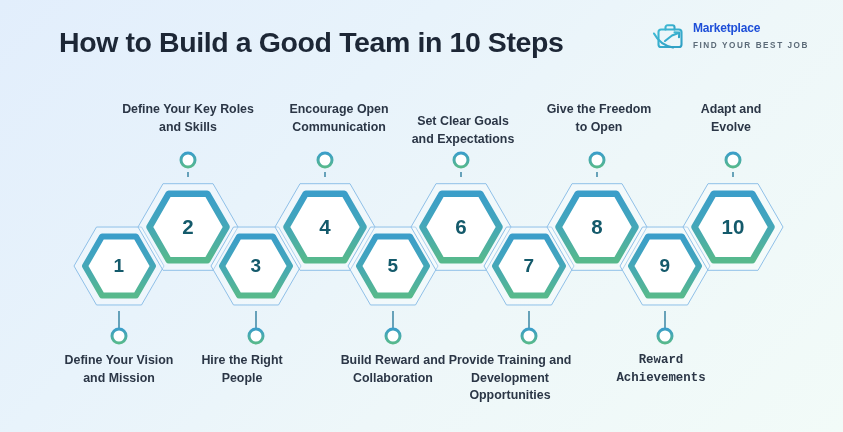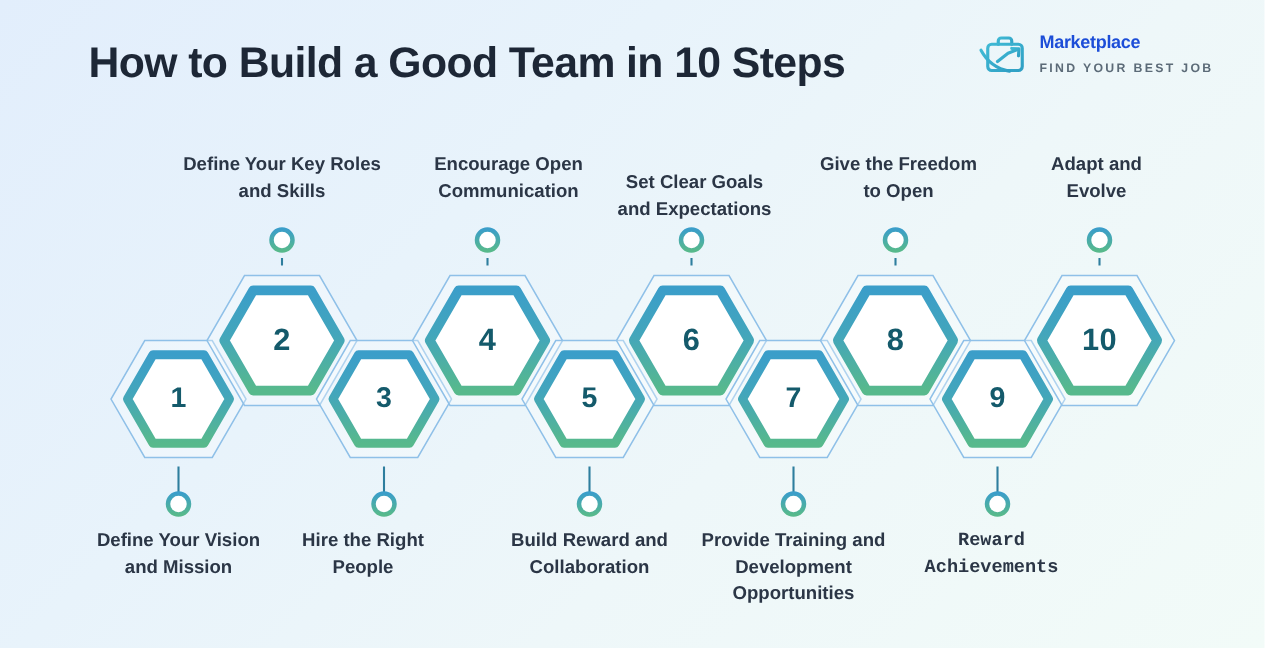--- a/index.html
+++ b/index.html
@@ -240,21 +240,21 @@
     <div class="step-label label-top" style="left: 188px; top: 101px;">Define Your Key Roles
 and Skills</div>
     <div class="step-label label-bottom" style="left: 242px; top: 352px;">Hire the Right
 People</div>
     <div class="step-label label-top" style="left: 339px; top: 101px;">Encourage Open
 Communication</div>
     <div class="step-label label-bottom" style="left: 393px; top: 352px;">Build Reward and
 Collaboration</div>
     <div class="step-label label-top" style="left: 463px; top: 101px; margin-top: 12px;">Set Clear Goals
 and Expectations</div>
-    <div class="step-label label-bottom" style="left: 529px; top: 352px;">Provide Training and
+    <div class="step-label label-bottom" style="left: 510px; top: 352px;">Provide Training and
 Development
 Opportunities</div>
     <div class="step-label label-top" style="left: 599px; top: 101px;">Give the Freedom
 to Open</div>
     <div class="step-label label-bottom" style="left: 661px; top: 352px; font-family: Liberation Mono, monospace;">Reward
 Achievements</div>
     <div class="step-label label-top" style="left: 731px; top: 101px;">Adapt and
 Evolve</div>
   </div>
 <div id="numbers-layer">

